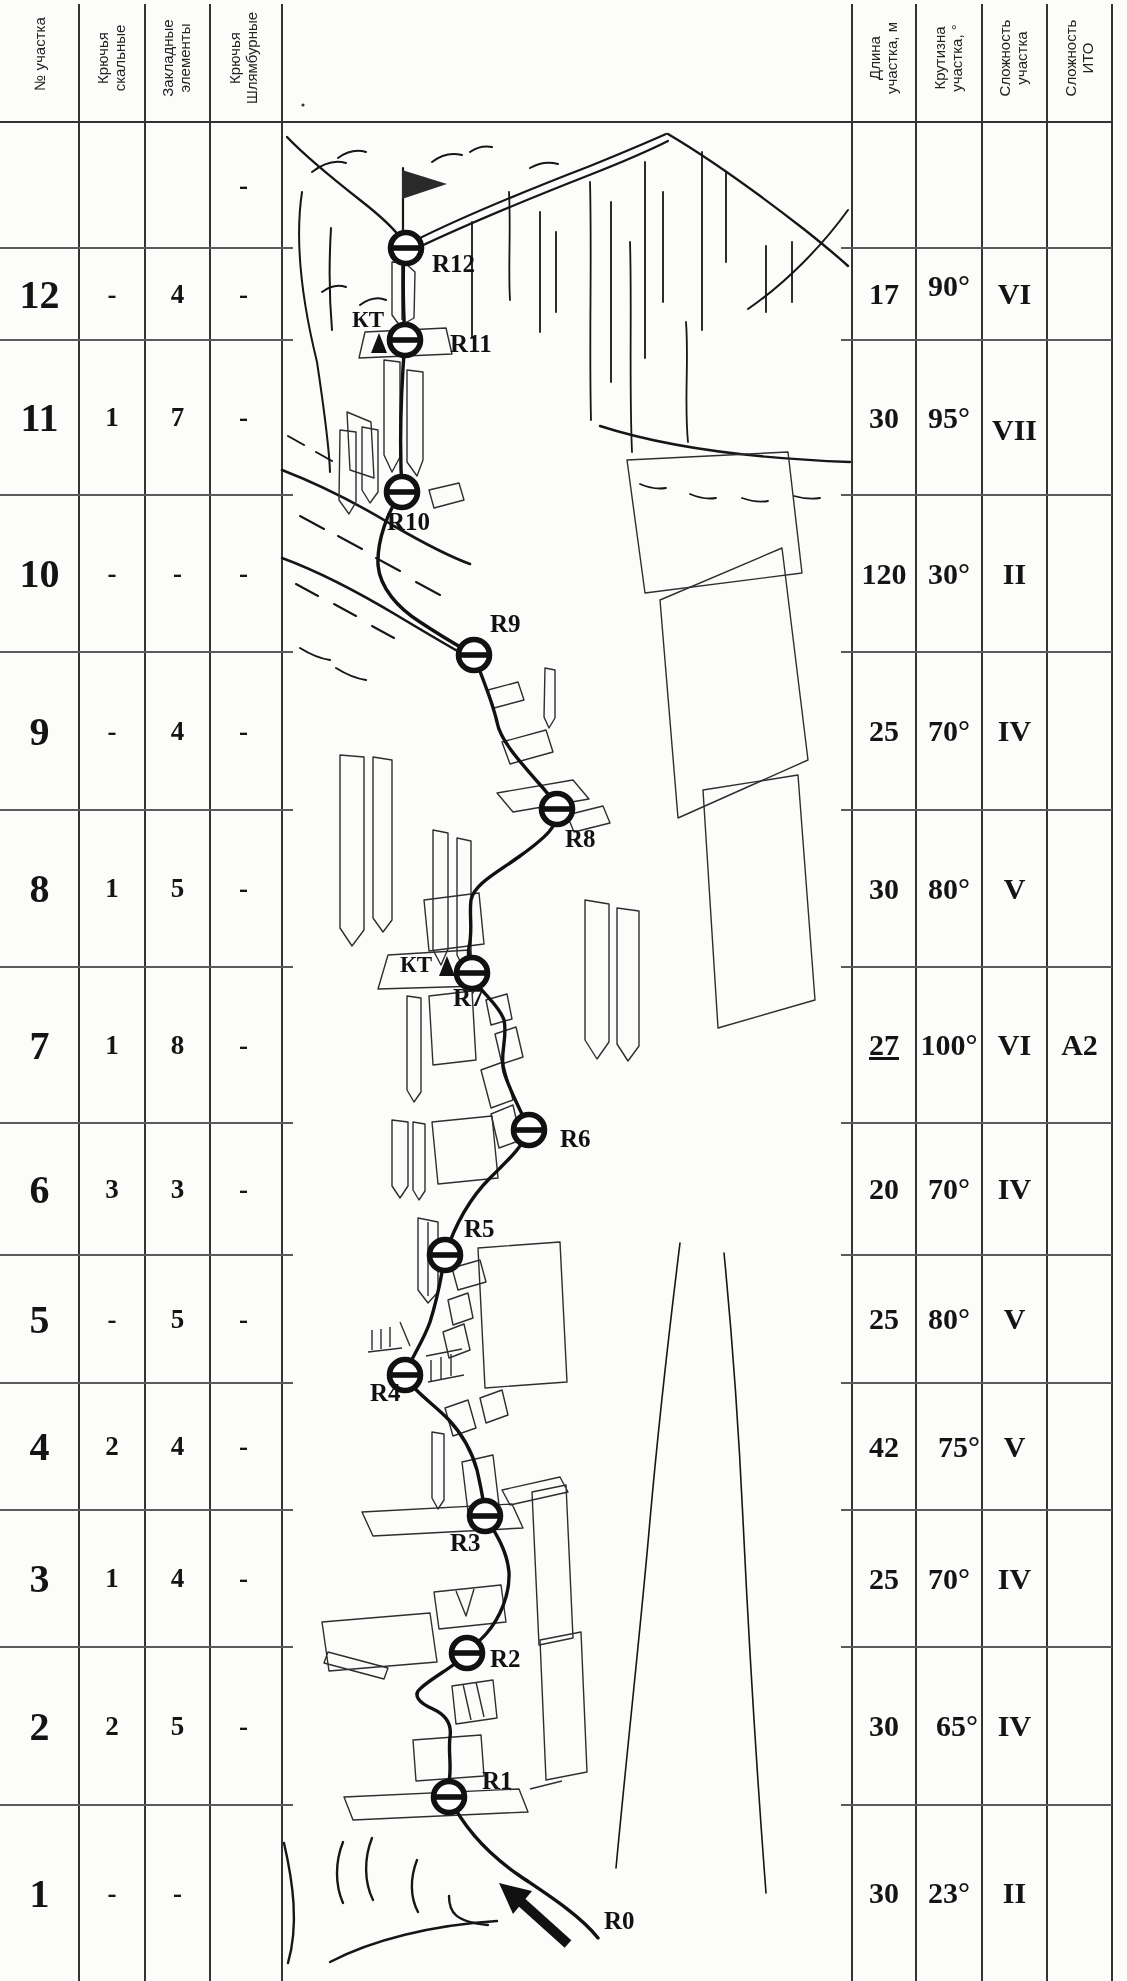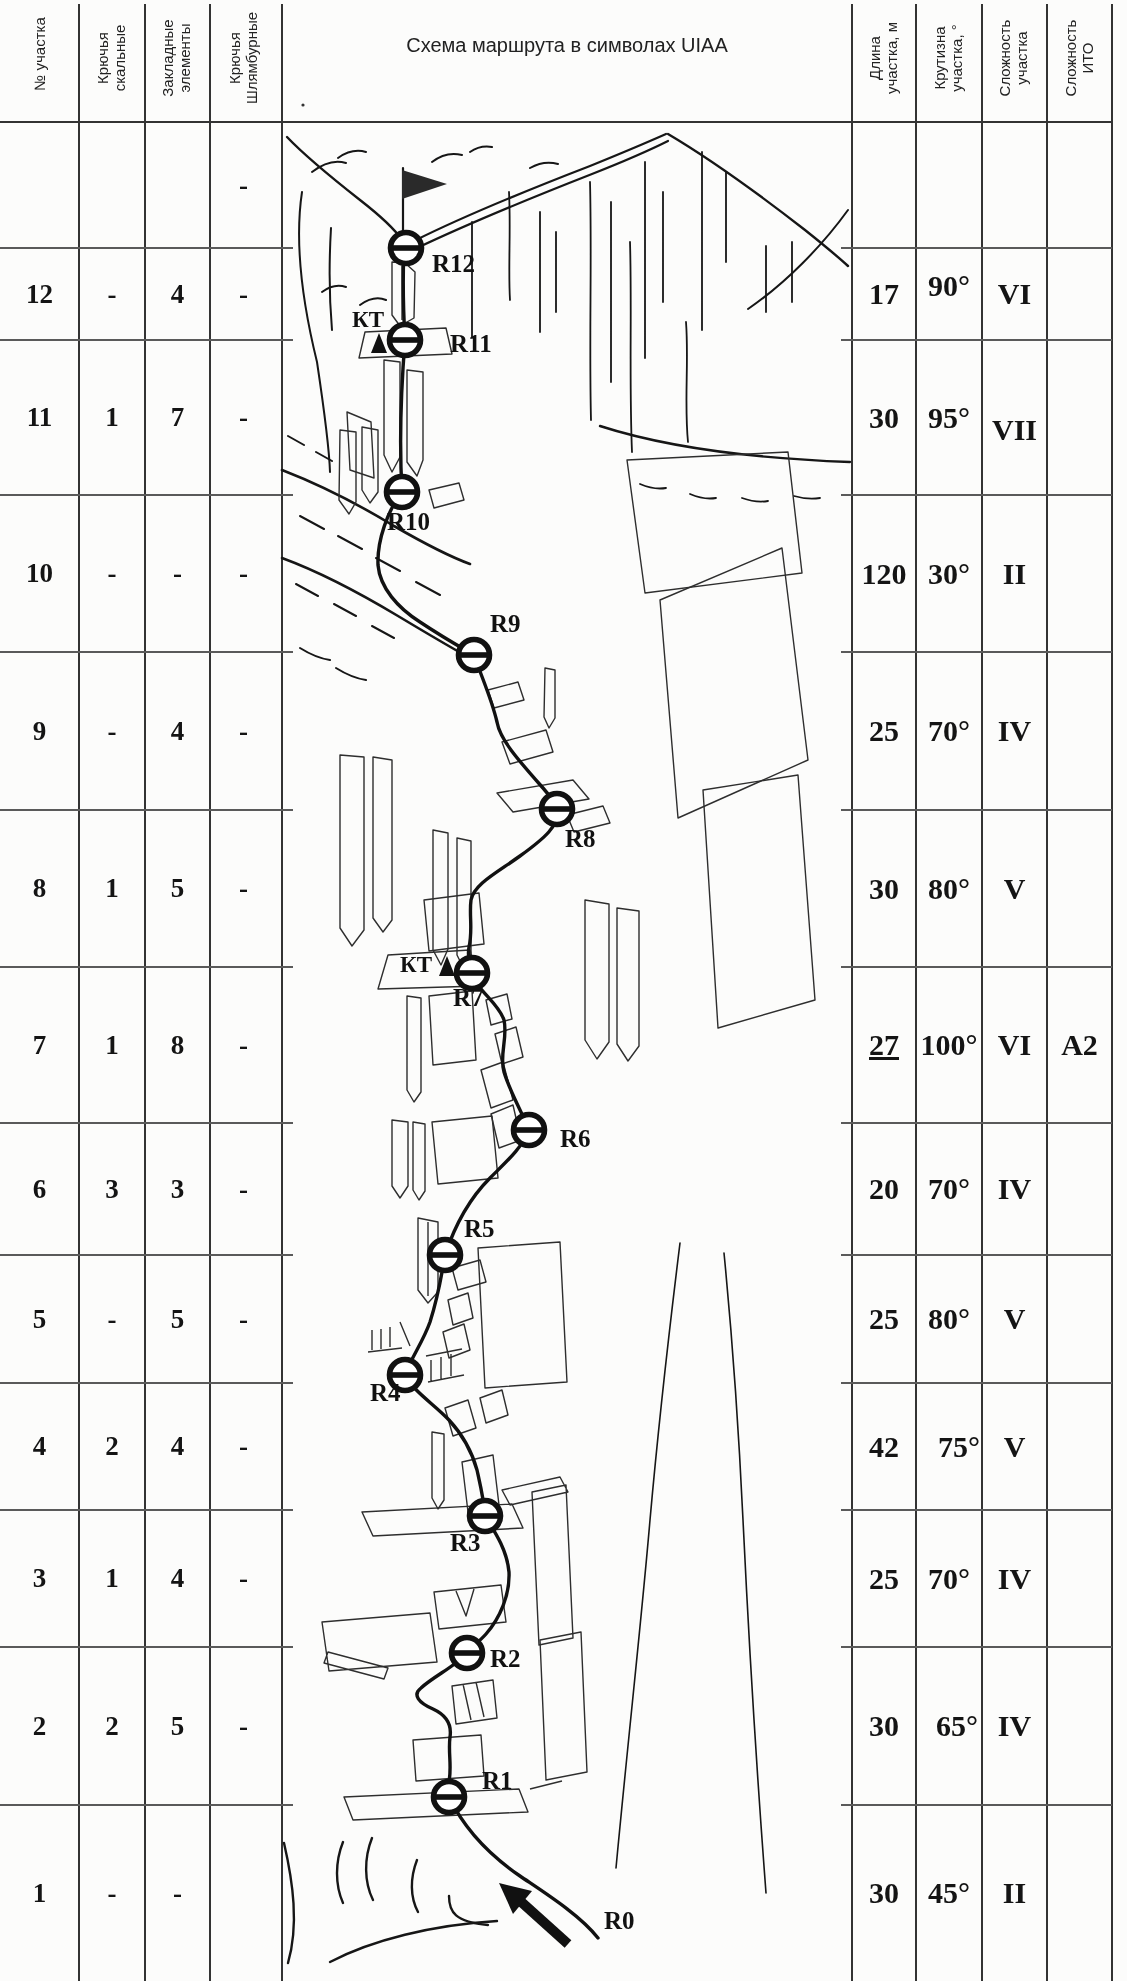--- a/index.html
+++ b/index.html
@@ -5,21 +5,21 @@
   html,body{margin:0;padding:0;background:#e8e8e8;}
   .page{position:relative;width:1127px;height:1981px;background:#fcfcfb;overflow:hidden;
         font-family:"Liberation Sans",sans-serif;color:#161616;}
   svg{position:absolute;left:0;top:0;}
   .vh{position:absolute;transform:translate(-50%,-50%) rotate(-90deg);white-space:pre-line;
       text-align:center;font-size:15px;line-height:1.12;color:#222;}
   .schema-title{position:absolute;left:282px;top:14px;width:570px;height:62px;display:flex;
       align-items:center;justify-content:center;font-size:20px;color:#222;}
   .cell{position:absolute;display:flex;align-items:center;justify-content:center;
       font-family:"Liberation Serif",serif;font-weight:bold;color:#141414;}
-  .cell-num{font-size:27px;font-family:Liberation Serif, serif;}
+  .cell-num{font-size:40px;font-family:Liberation Serif, serif;}
   .cell-pitons,.cell-nuts,.cell-bolts{font-size:27px;}
   .cell-length,.cell-steepness,.cell-grade,.cell-aid{font-size:30px;}
   .grid{stroke:#333;stroke-width:2;}
   .rowline{stroke:#5a5a5a;stroke-width:1.8;}
   .ink{stroke:#161616;fill:none;stroke-linecap:round;stroke-linejoin:round;}
   .blk{stroke:#2e2e2e;stroke-width:1.4;fill:none;stroke-linejoin:round;}
   .route{stroke:#111;stroke-width:3.4;fill:none;stroke-linecap:round;stroke-linejoin:round;}
   .belay{fill:#fff;stroke:#111;stroke-width:5.6;}
   .belay-bar{stroke:#111;stroke-width:5.6;}
   .rlabel{font-family:"Liberation Serif",serif;font-weight:bold;font-size:25px;fill:#111;}
@@ -205,21 +205,20 @@
     </g>
   </svg>
 
   <div class="vh" style="left:40px;top:54px;">№ участка</div>
   <div class="vh" style="left:112px;top:58px;">Крючья
 скальные</div>
   <div class="vh" style="left:177px;top:58px;">Закладные
 элементы</div>
   <div class="vh" style="left:244px;top:58px;">Крючья
 Шлямбурные</div>
-  <div class="schema-title">Схема маршрута в символах UIAA</div>
   <div class="vh" style="left:884px;top:58px;">Длина
 участка, м</div>
   <div class="vh" style="left:949px;top:58px;">Крутизна
 участка, °</div>
   <div class="vh" style="left:1014px;top:58px;">Сложность
 участка</div>
   <div class="vh" style="left:1080px;top:58px;">Сложность
 ИТО</div>
 
   <div>
@@ -299,16 +298,16 @@
       <div class="cell cell-pitons" style="left: 79px; width: 66px; top: 1647px; height: 158px;">2</div>
       <div class="cell cell-nuts" style="left: 145px; width: 65px; top: 1647px; height: 158px;">5</div>
       <div class="cell cell-bolts" style="left: 210px; width: 67px; top: 1647px; height: 158px;">-</div>
       <div class="cell cell-length" style="left: 852px; width: 64px; top: 1647px; height: 158px;">30</div>
       <div class="cell cell-steepness" style="left: 916px; width: 82px; top: 1647px; height: 158px;">65°</div>
       <div class="cell cell-grade" style="left: 982px; width: 65px; top: 1647px; height: 158px;">IV</div>
       <div class="cell cell-num" style="left: 0px; width: 79px; top: 1805px; height: 176px;">1</div>
       <div class="cell cell-pitons" style="left: 79px; width: 66px; top: 1805px; height: 176px;">-</div>
       <div class="cell cell-nuts" style="left: 145px; width: 65px; top: 1805px; height: 176px;">-</div>
       <div class="cell cell-length" style="left: 852px; width: 64px; top: 1805px; height: 176px;">30</div>
-      <div class="cell cell-steepness" style="left: 916px; width: 66px; top: 1805px; height: 176px;">45°</div>
+      <div class="cell cell-steepness" style="left: 916px; width: 66px; top: 1805px; height: 176px;">23°</div>
       <div class="cell cell-grade" style="left: 982px; width: 65px; top: 1805px; height: 176px;">II</div>
     </div>
 </div>
 
 </body></html>

